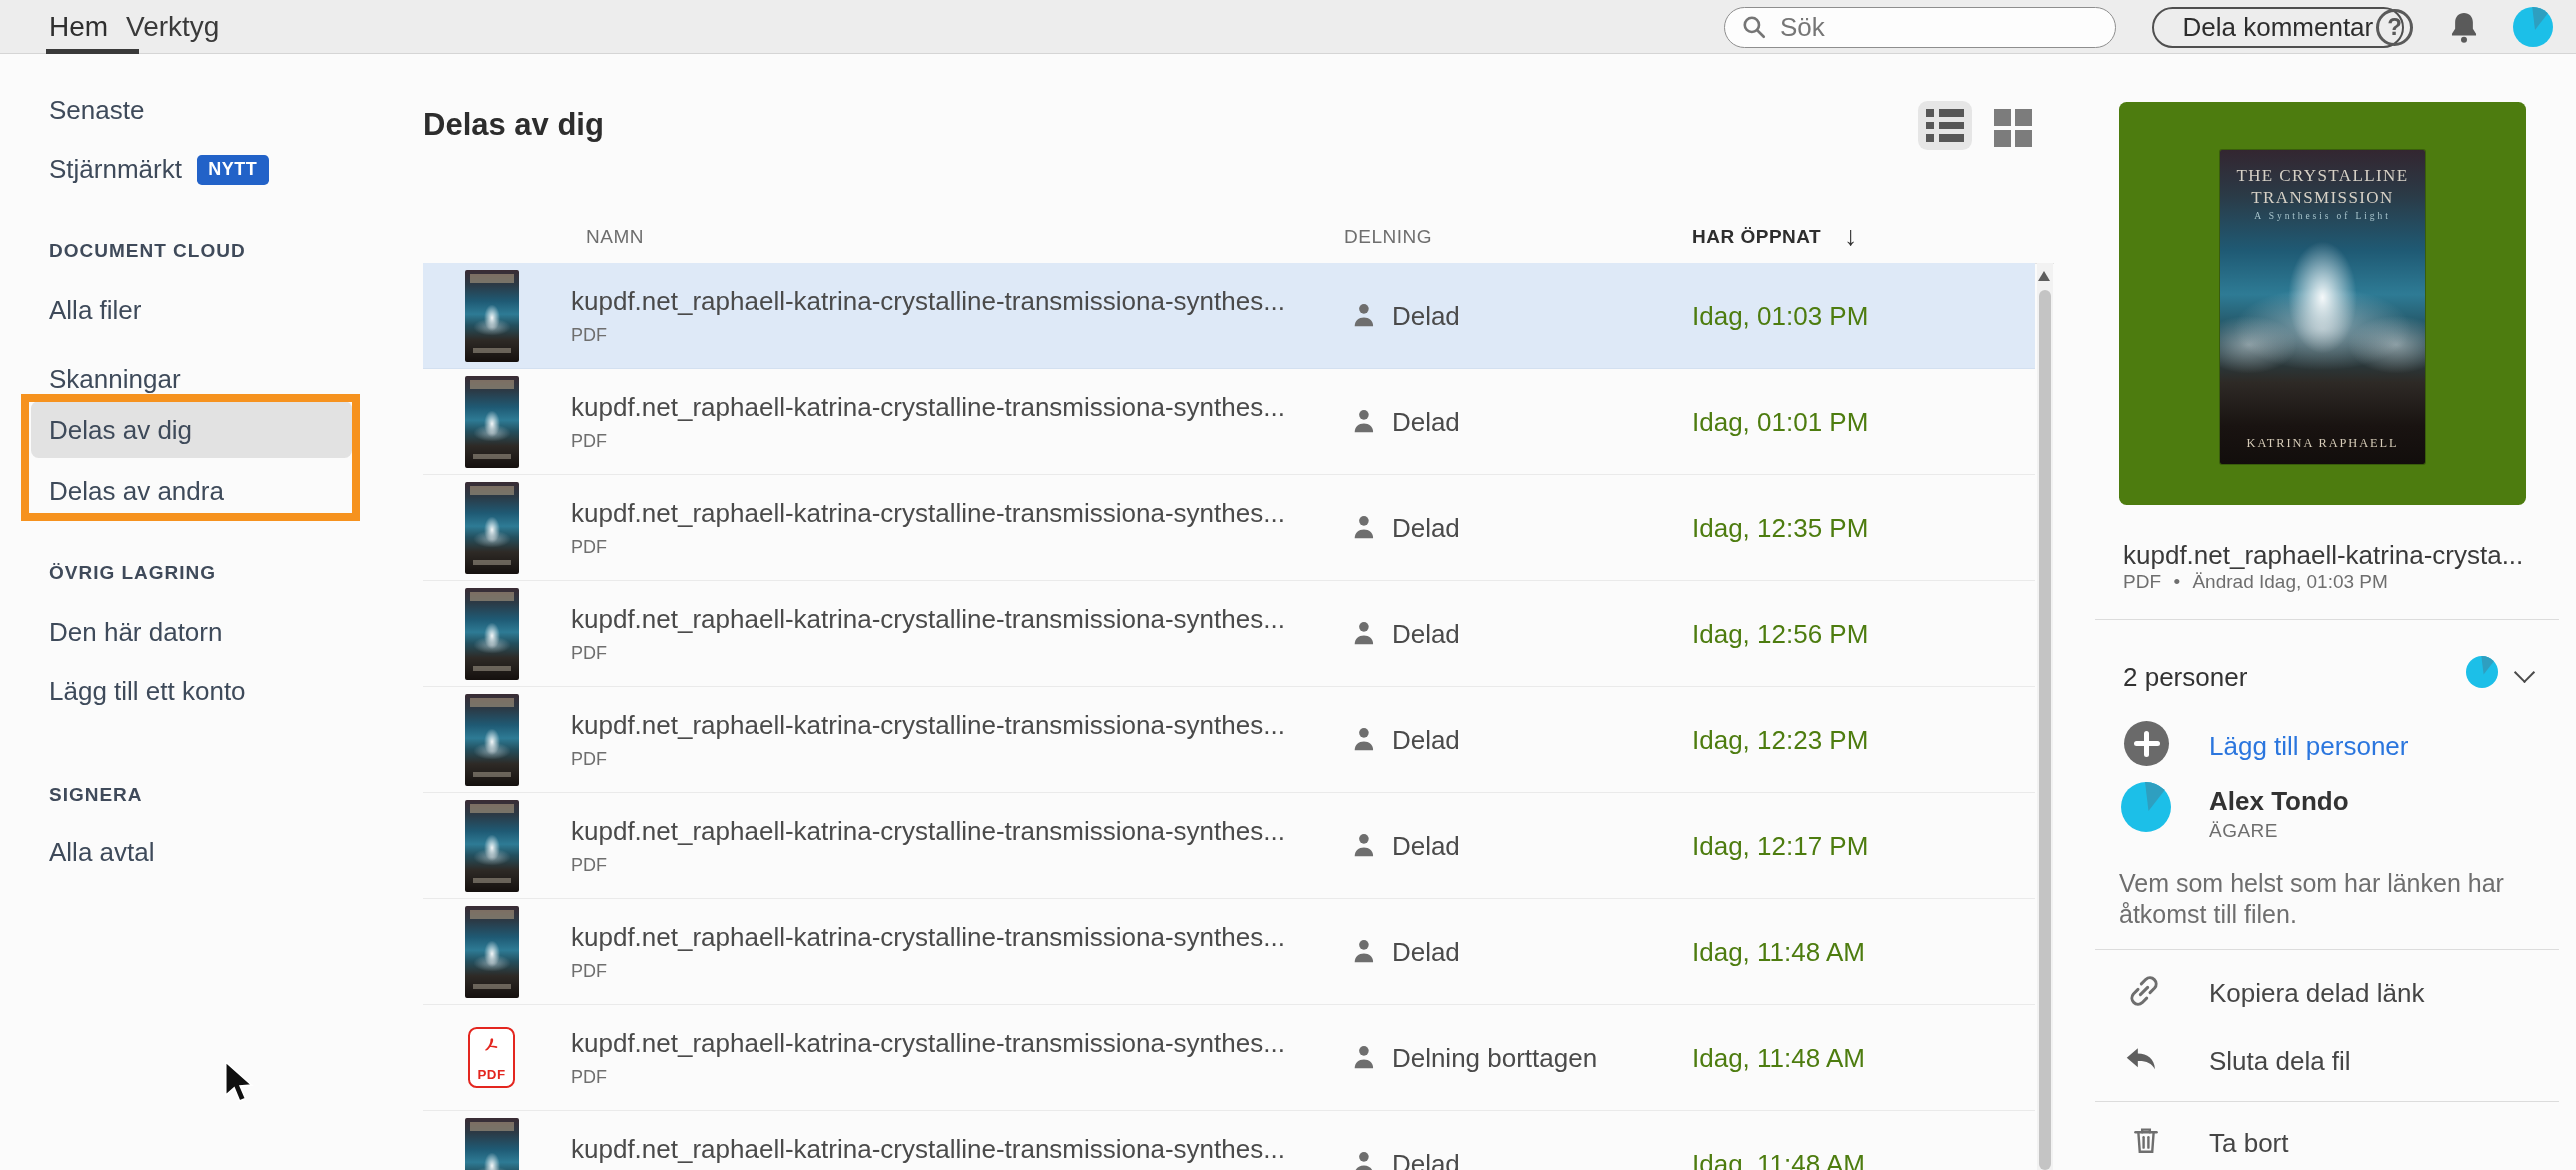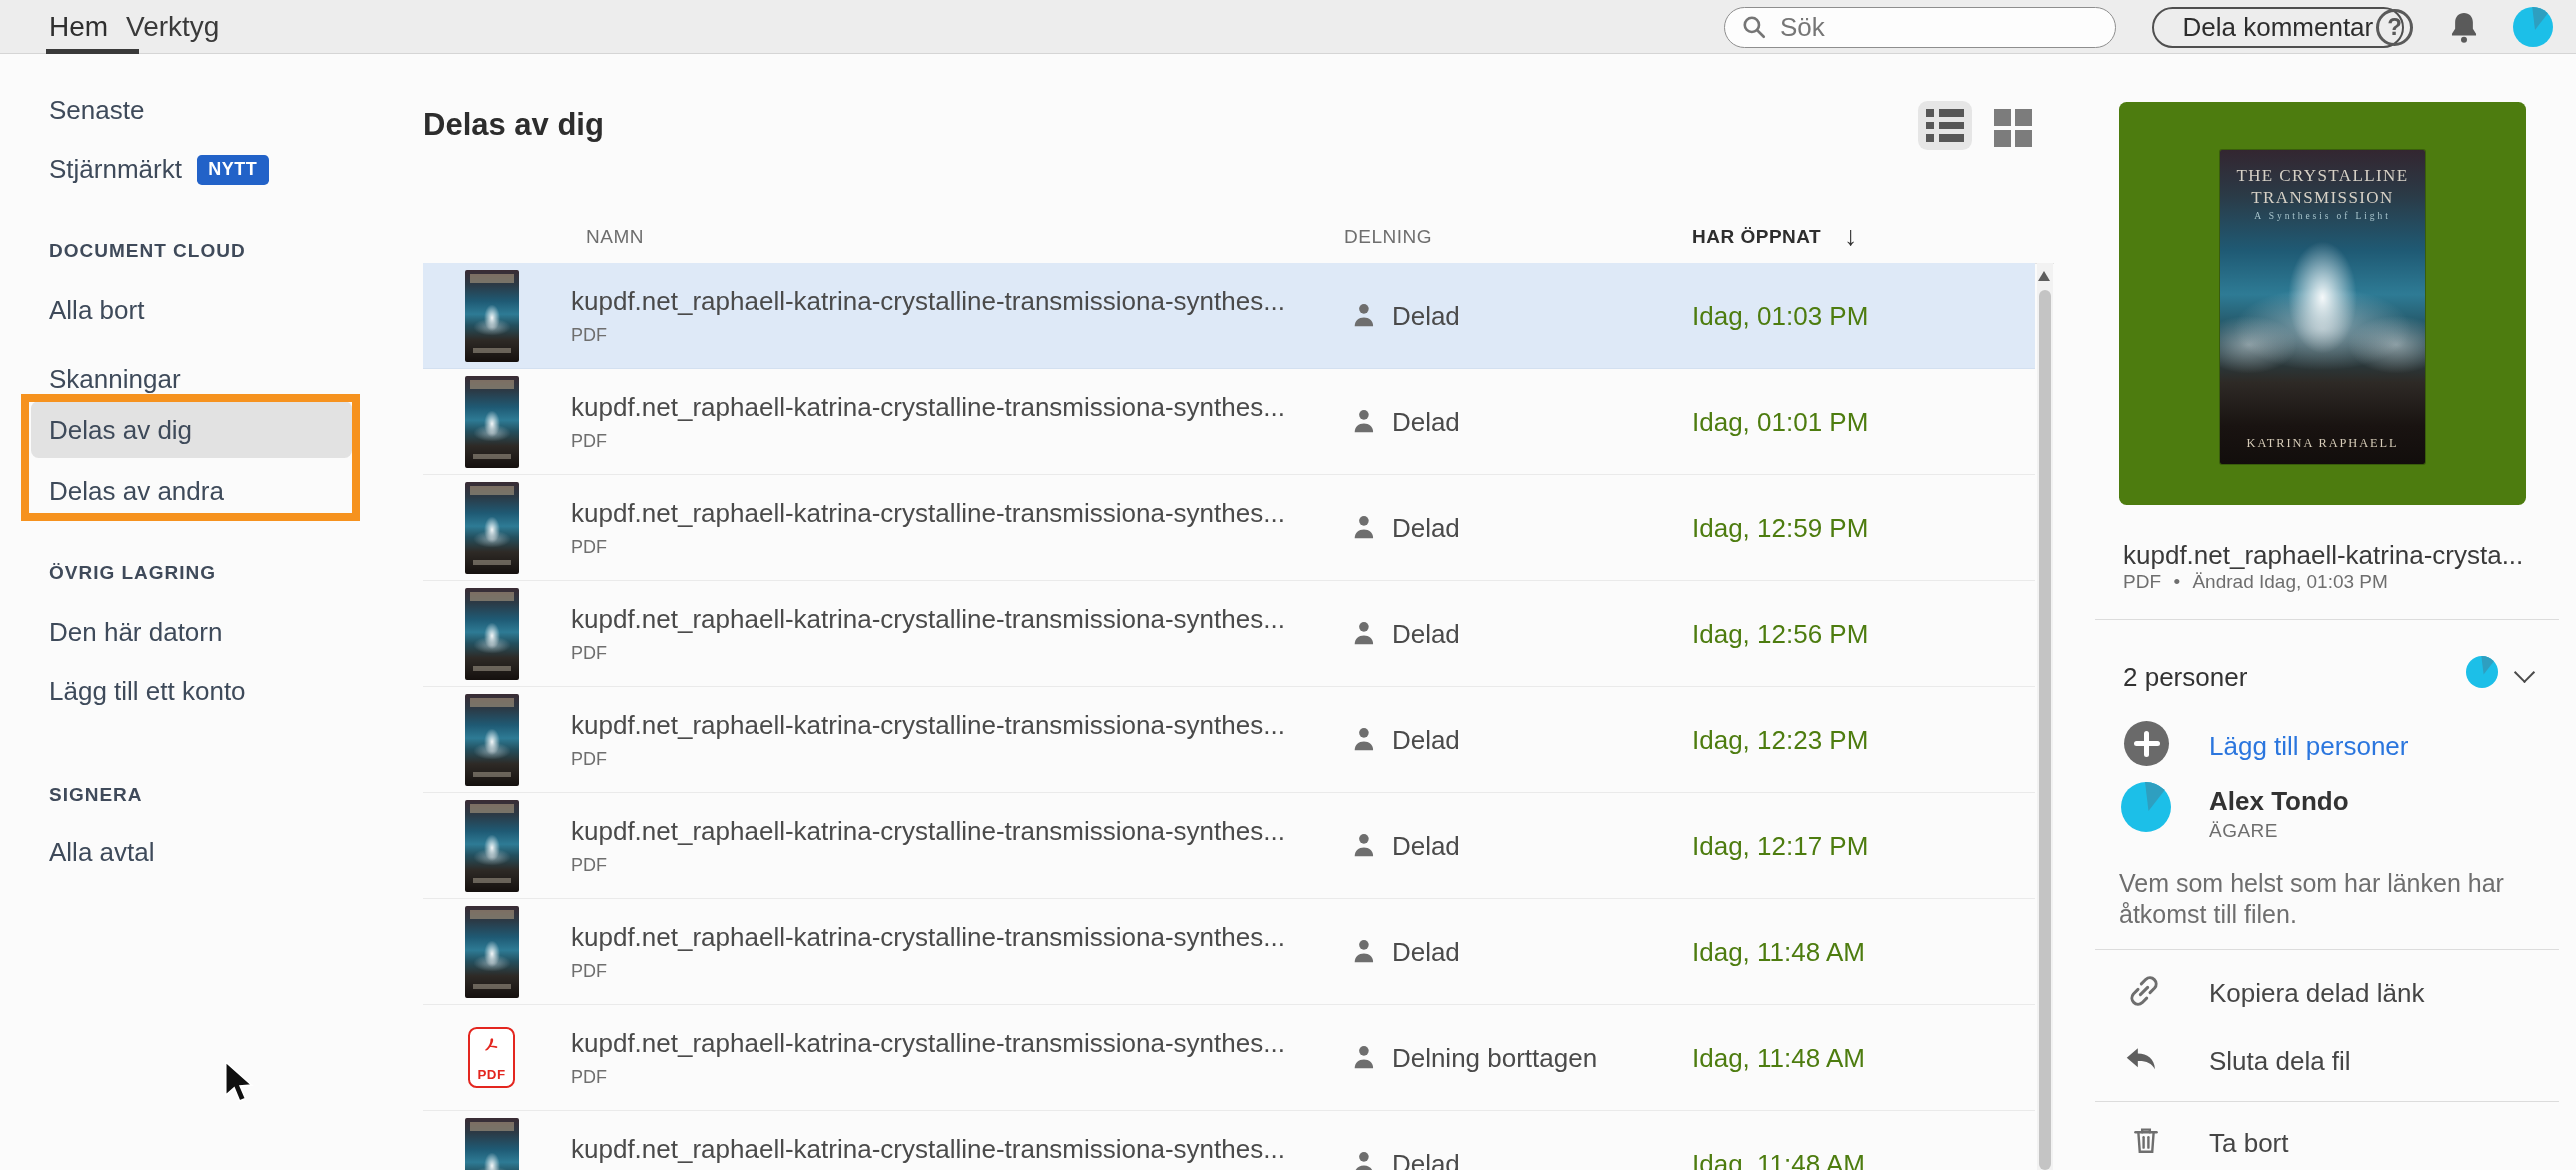--- a/index.html
+++ b/index.html
@@ -133,21 +133,21 @@
     </svg>
     <div class="avatar avatar-top">
         <div class="wedge"></div>
       </div>
   </div>
 
   <div>
     <div class="side-item" style="top:95px;">Senaste</div>
     <div class="side-item" style="top:154px;"><span>Stjärnmärkt</span><span class="badge-nytt">NYTT</span></div>
     <div class="side-section" style="top:240px;">DOCUMENT CLOUD</div>
-    <div class="side-item" style="top:295px;">Alla bort</div>
+    <div class="side-item" style="top:295px;">Alla filer</div>
     <div class="side-item" style="top:356px;margin-top:8px;">Skanningar</div>
     <div class="side-selected-pill"></div>
     <div class="side-item" style="top:415px;">Delas av dig</div>
     <div class="side-item" style="top:476px;">Delas av andra</div>
     <div class="orange-box"></div>
     <div class="side-section" style="top:562px;">ÖVRIG LAGRING</div>
     <div class="side-item" style="top:617px;">Den här datorn</div>
     <div class="side-item" style="top:676px;">Lägg till ett konto</div>
     <div class="side-section" style="top:784px;">SIGNERA</div>
     <div class="side-item" style="top:837px;">Alla avtal</div>
@@ -226,21 +226,21 @@
           <div class="fname">kupdf.net_raphaell-katrina-crystalline-transmissiona-synthes...</div>
           <div class="ftype">PDF</div>
         </div>
       <div class="sharecell">
           <svg width="29.5" height="29.5" viewBox="0 0 24 24" fill="#6E6E6E">
             <circle cx="10.5" cy="6.8" r="3.9"></circle>
             <path d="M3 21c0-4.6 3.3-7.2 7.5-7.2S18 16.4 18 21z"></path>
           </svg>
           <span>Delad</span>
         </div>
-      <div class="opencell">Idag, 12:59 PM</div>
+      <div class="opencell">Idag, 12:35 PM</div>
     </div>
 
     <div class="row">
       <div class="thumb mini-cover"></div>
       <div class="namecell">
           <div class="fname">kupdf.net_raphaell-katrina-crystalline-transmissiona-synthes...</div>
           <div class="ftype">PDF</div>
         </div>
       <div class="sharecell">
           <svg width="29.5" height="29.5" viewBox="0 0 24 24" fill="#6E6E6E">

